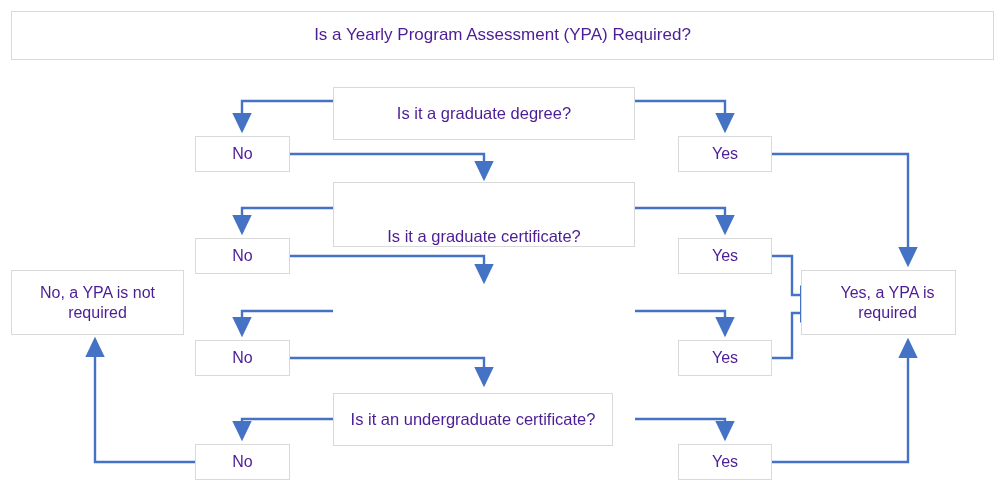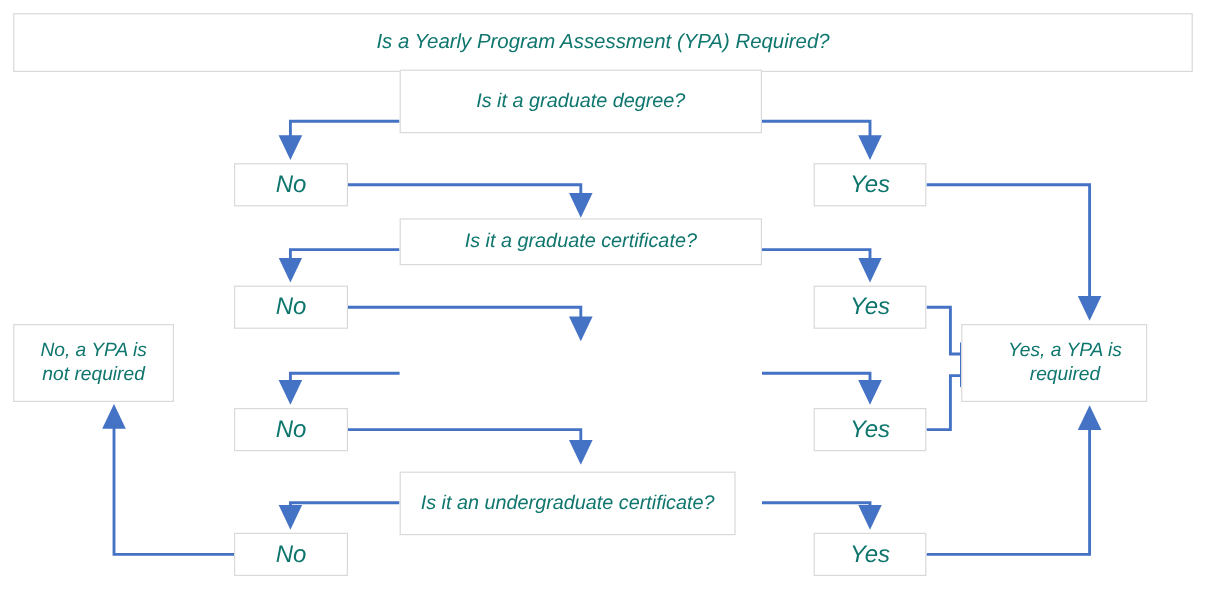--- a/index.html
+++ b/index.html
@@ -19,33 +19,32 @@
   }
   .node {
     position: absolute;
     box-sizing: border-box;
     border: 1px solid #d9d9d9;
     background: #ffffff;
     display: flex;
     align-items: center;
     justify-content: center;
     text-align: center;
-    color: #0f766e;
+    color: #4c1d95;
     line-height: 1.22;
     z-index: 3;
-    font-style: italic;
   }
   .node-title {
     font-size: 17px;
   }
   .node-decision {
     font-size: 16.5px;
   }
   .node-small {
-    font-size: 20px;
+    font-size: 16px;
   }
   .node-terminal {
     font-size: 16px;
     padding: 0 10px;
   }
   #edges {
     position: absolute;
     left: 0;
     top: 0;
     width: 1004px;
@@ -98,24 +97,24 @@
       <path d="M772,462 L908,462 L908,341"></path>
 
       <path d="M195,462 L95,462 L95,340"></path>
     </g>
   </svg>
 
   <div class="node node-title" style="left:11px; top:11px; width:983px; height:49px;">
     <span>Is a Yearly Program Assessment (YPA) Required?</span>
   </div>
 
-  <div class="node node-decision" style="left:333px; top:58px; width:302px; height:53px;">
+  <div class="node node-decision" style="left:333px; top:87px; width:302px; height:53px;">
     <span>Is it a graduate degree?</span>
   </div>
-  <div class="node node-decision" style="left:333px; top:182px; width:302px; height:39px;">
+  <div class="node node-decision" style="left:333px; top:182px; width:302px; height:65px;align-items:flex-end;">
     <span>Is it a graduate certificate?</span>
   </div>
   <div class="node node-decision" style="left:333px; top:393px; width:280px; height:53px;">
     <span>Is it an undergraduate certificate?</span>
   </div>
 
   <div class="node node-small" style="left:195px; top:136px; width:95px; height:36px;">
     <span>No</span>
   </div>
   <div class="node node-small" style="left:195px; top:238px; width:95px; height:36px;">
@@ -134,20 +133,20 @@
   <div class="node node-small" style="left:678px; top:238px; width:94px; height:36px;">
     <span>Yes</span>
   </div>
   <div class="node node-small" style="left:678px; top:340px; width:94px; height:36px;">
     <span>Yes</span>
   </div>
   <div class="node node-small" style="left:678px; top:444px; width:94px; height:36px;">
     <span>Yes</span>
   </div>
 
-  <div class="node node-terminal" style="left:11px; top:270px; width:134px; height:65px;">
+  <div class="node node-terminal" style="left:11px; top:270px; width:173px; height:65px;">
     <span>No, a YPA is not required</span>
   </div>
   <div class="node node-terminal" style="left:801px; top:270px; width:155px; height:65px;padding-left:28px;">
     <span>Yes, a YPA is required</span>
   </div>
 
 </div>
 
 </body></html>

